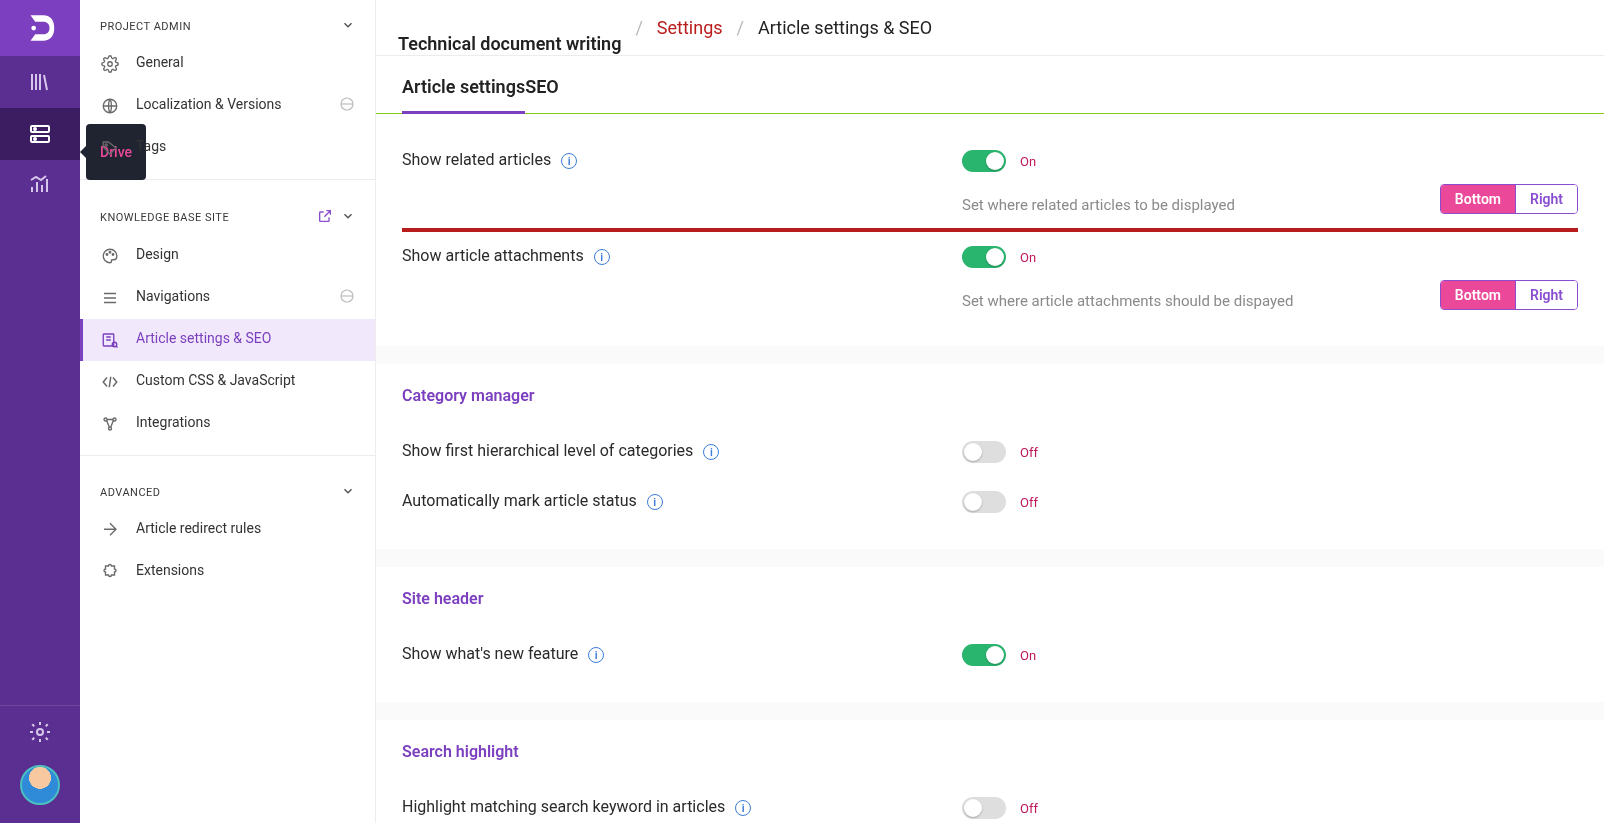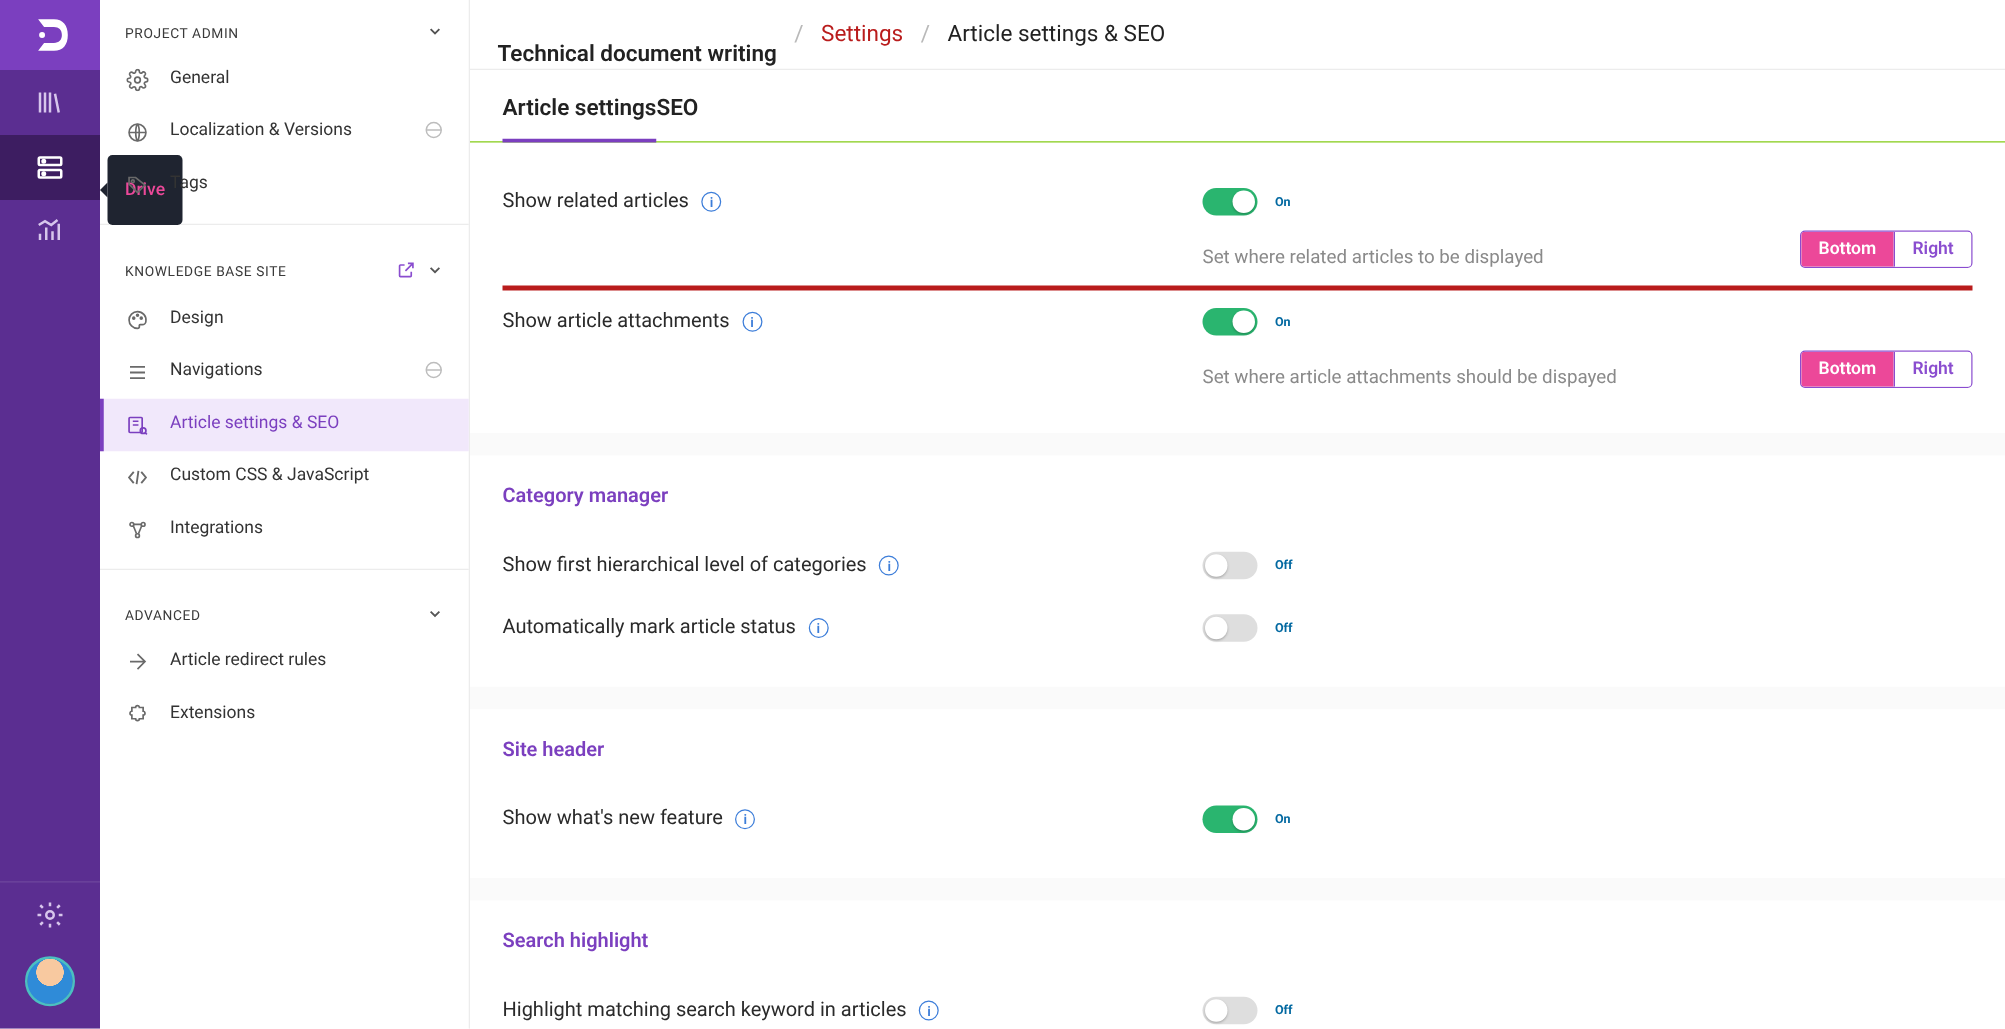--- a/index.html
+++ b/index.html
@@ -54,21 +54,21 @@
 .row { display: flex; align-items: flex-start; padding: 14px 0; gap: 20px; }
 .row + .row { border-top: 4px solid #b91c1c; }
 .row .label { display: flex; align-items: flex-end; gap: 10px; font-size: 16px; color: #2a2a2a; width: 540px; }
 .row .info-ic { width: 16px; height: 16px; border: 1.5px solid #3c7dd9; border-radius: 50%; color: #3c7dd9; font-size: 11px; display: inline-flex; align-items: center; justify-content: center; line-height: 1; font-weight: 600; }
 .row .controls { flex: 1; display: flex; flex-direction: column; gap: 12px; }
 .ctrl-line { display: flex; align-items: center; gap: 14px; }
 .toggle { width: 44px; height: 22px; border-radius: 11px; background: #dedede; position: relative; cursor: pointer; }
 .toggle .knob { width: 18px; height: 18px; border-radius: 50%; background: #fff; position: absolute; top: 2px; left: 2px; box-shadow: 0 1px 2px rgba(0,0,0,.25); transition: left .15s; }
 .toggle.on { background: #2ab56f; }
 .toggle.on .knob { left: 24px; }
-.tog-label { font-size: 10px; color: #0369a1; font-weight: bold; }
+.tog-label { font-size: 13px; color: #be185d; }
 .sub { display: flex; align-items: flex-end; justify-content: space-between; }
 .sub .hint { color: #8a8a8a; font-size: 15px; }
 .seg { display: flex; border: 1px solid #8a4dcf; border-radius: 4px; overflow: hidden; }
 .seg .opt { padding: 6px 14px; font-size: 14px; font-weight: 600; color: #8a4dcf; background: #fff; cursor: pointer; }
 .seg .opt.sel { background: #ec4899; color: #fff; }
 .seg .opt + .opt { border-left: 1px solid #8a4dcf; }
 
 
 .content::-webkit-scrollbar { width: 8px; }
 .content::-webkit-scrollbar-thumb { background: #c9c9c9; border-radius: 4px; }

